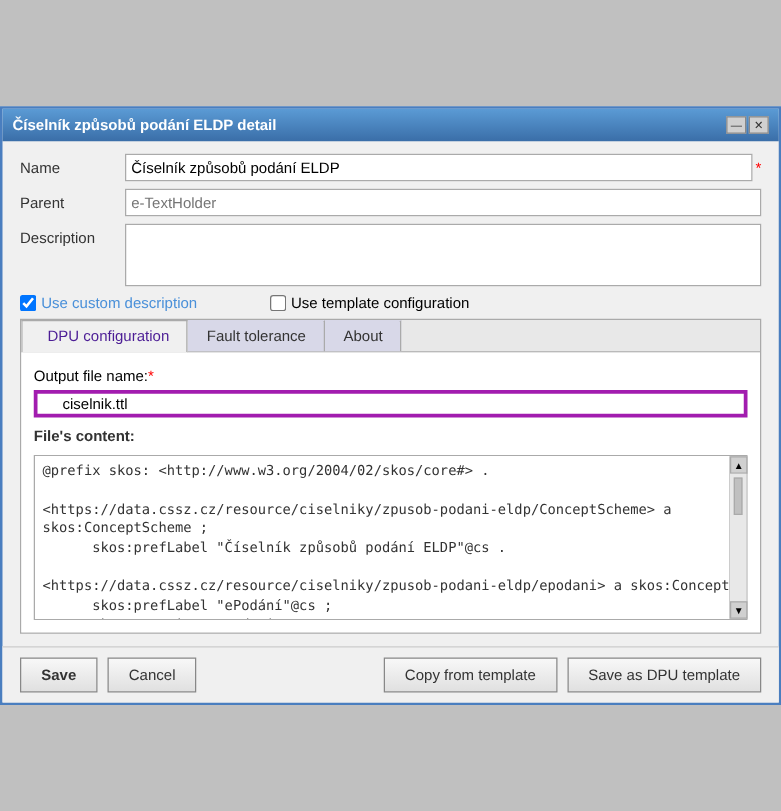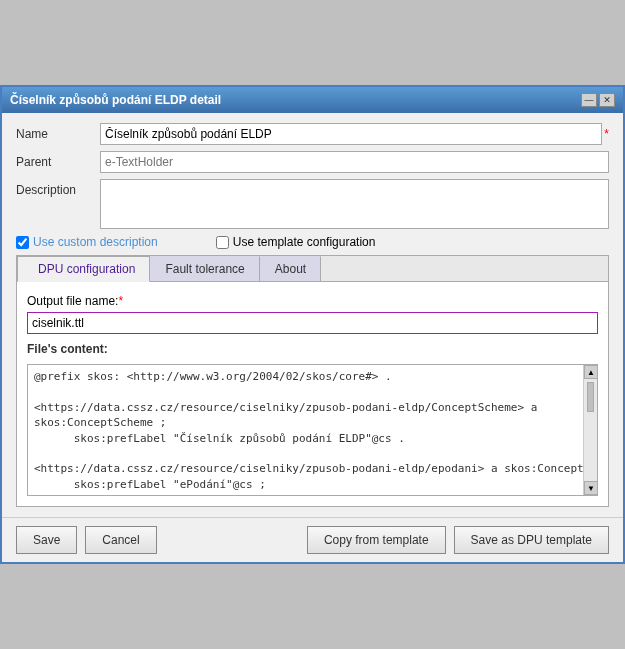--- a/index.html
+++ b/index.html
@@ -182,23 +182,23 @@
     }
 
     .output-filename-row {
       display: flex;
       flex-direction: column;
       gap: 4px;
     }
 
     .output-input {
       height: 22px;
-      border: 1px solid #a21caf;
-      background: white;
-      padding: 2px 4px;
+      border: 3px solid #a21caf;
+      background: white;
+      padding: 2px 20px;
       font-size: 12px;
       outline: none;
       width: 100%;
     }
 
     .content-textarea-wrapper {
       flex: 1;
       display: flex;
       position: relative;
       border: 1px solid #aaa;
@@ -260,21 +260,21 @@
     .btn {
       height: 28px;
       padding: 0 16px;
       border: 1px solid #888;
       background: linear-gradient(to bottom, #f8f8f8, #e0e0e0);
       cursor: pointer;
       font-size: 12px;
       color: #333;
     }
 
-    .btn-save { min-width: 60px; }
+    .btn-save { min-width: 60px; font-weight: bold; }
     .btn-cancel { min-width: 60px; }
     .btn-copy { min-width: 130px; }
     .btn-save-dpu { min-width: 150px; }
 
     .spacer { flex: 1; }
 
     .checkbox-label-blue {
       color: #4a90d9;
     }
   </style>

